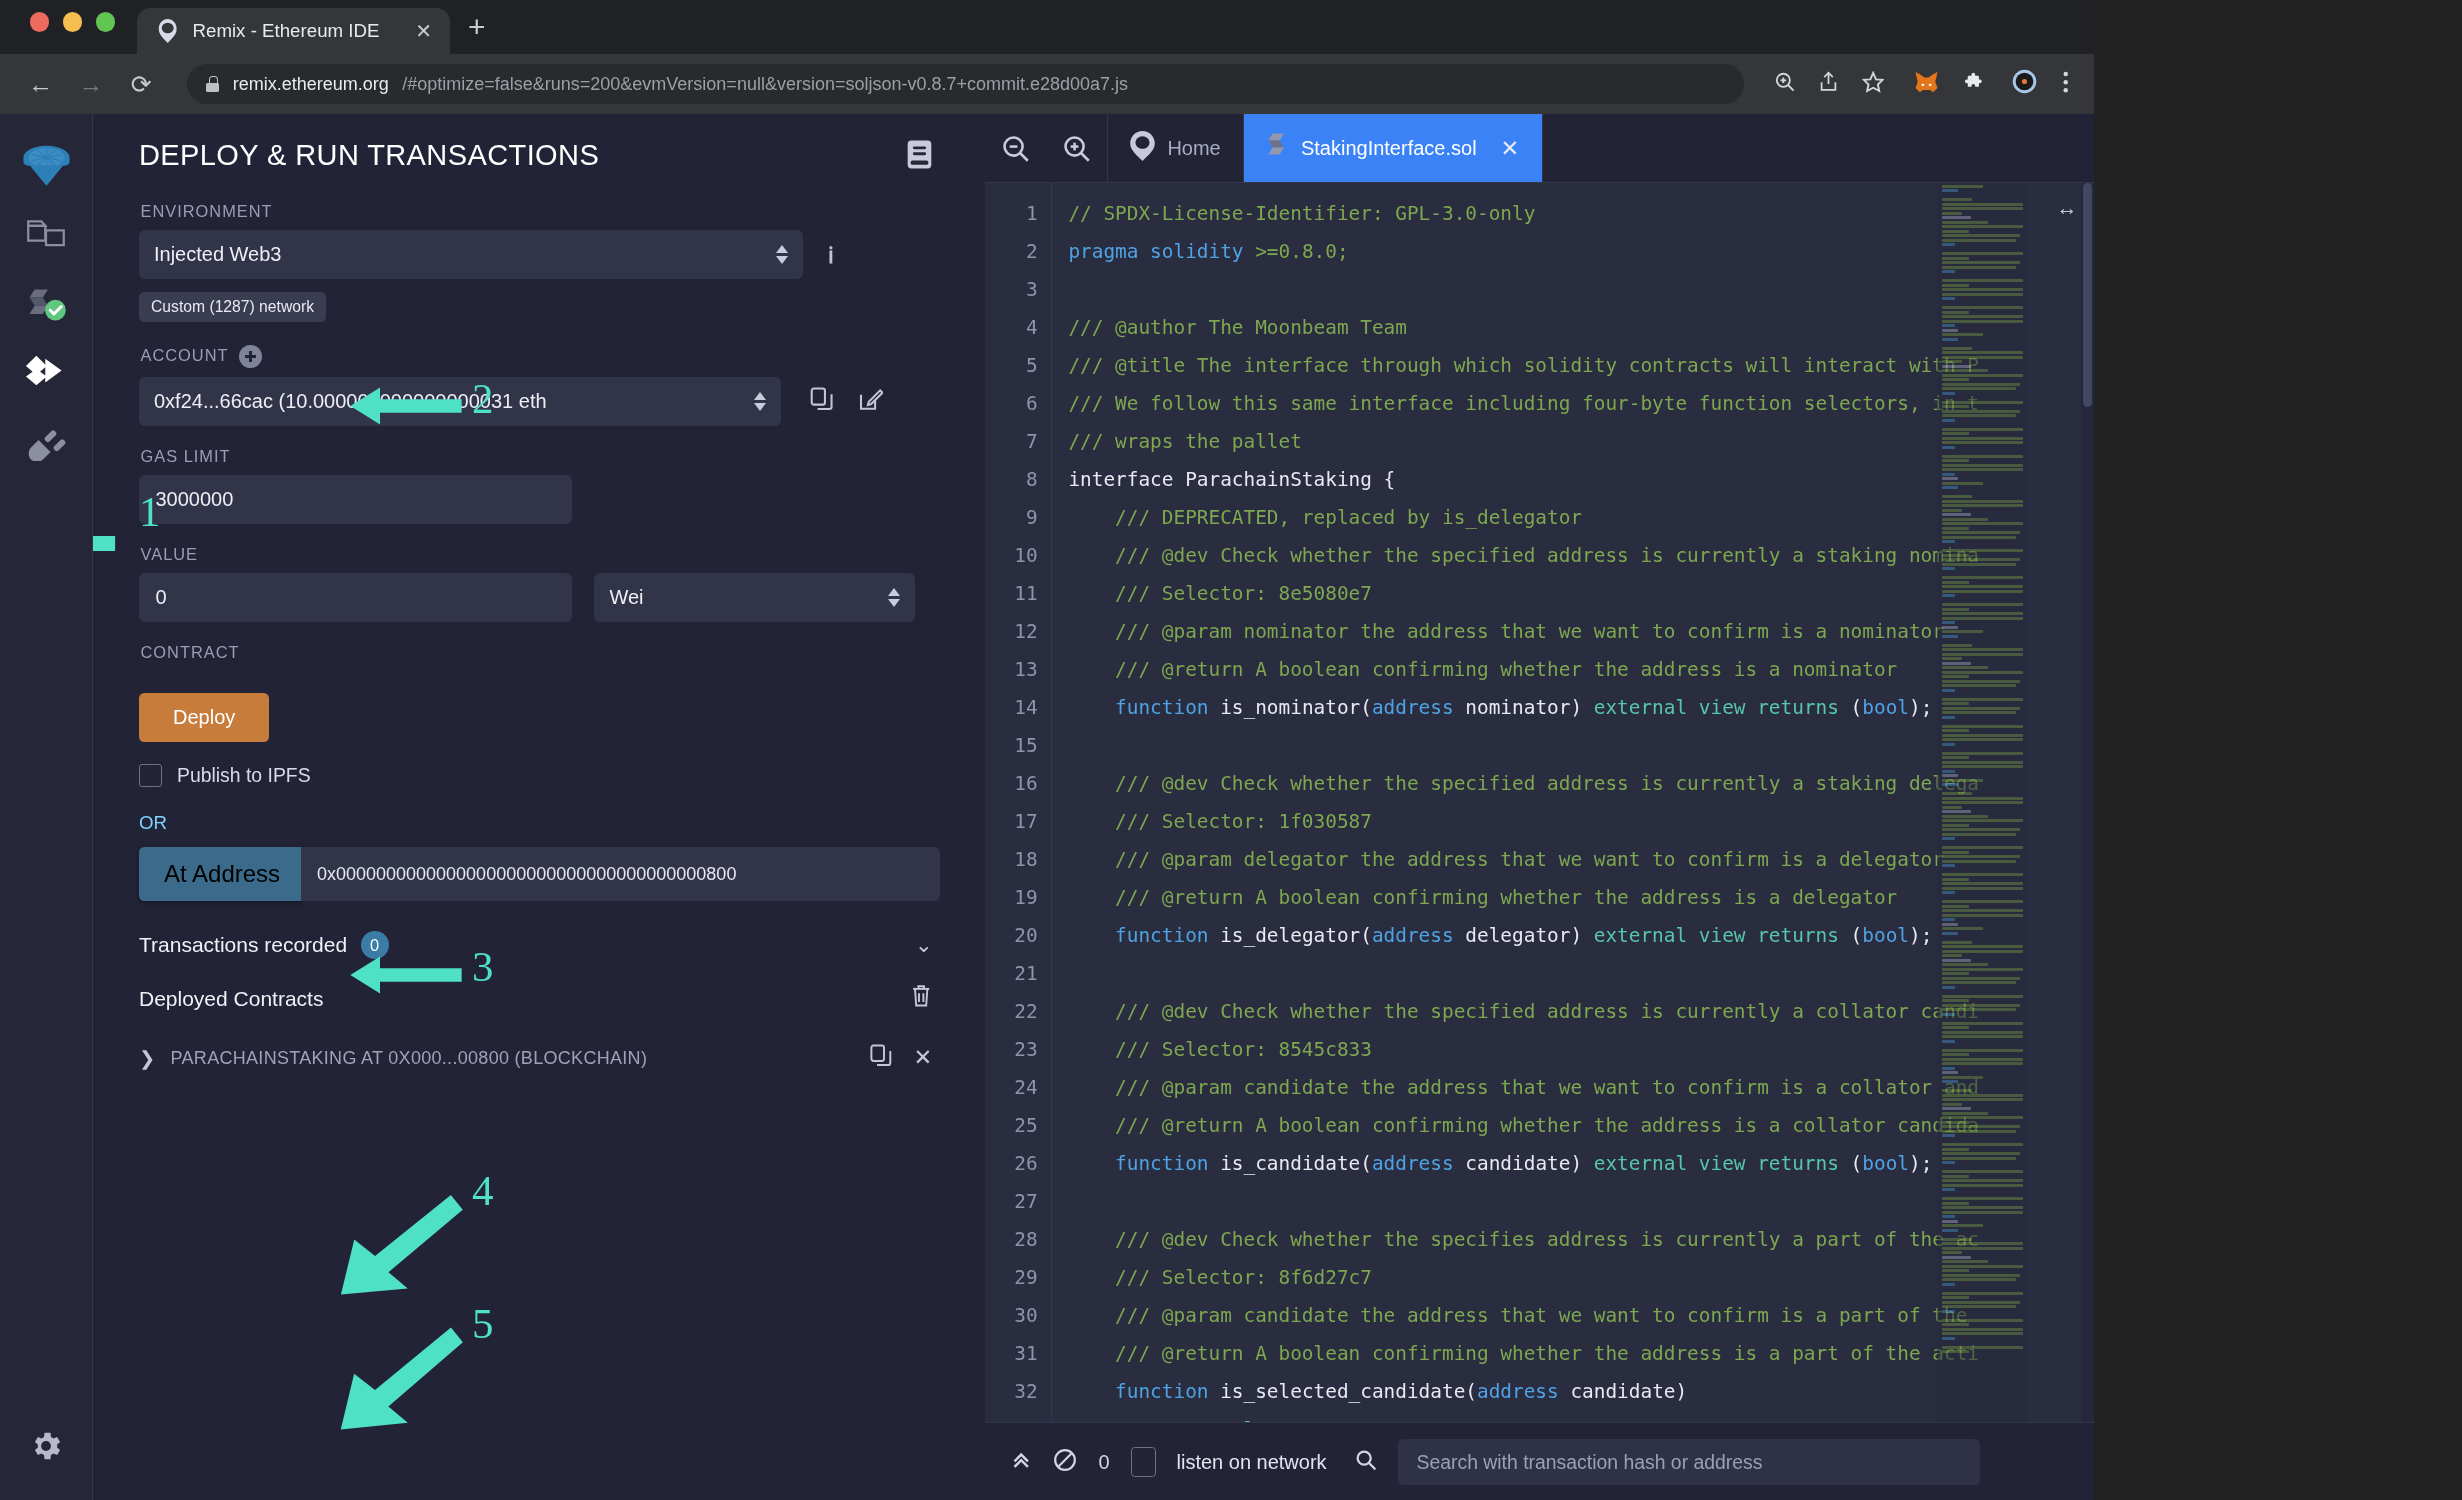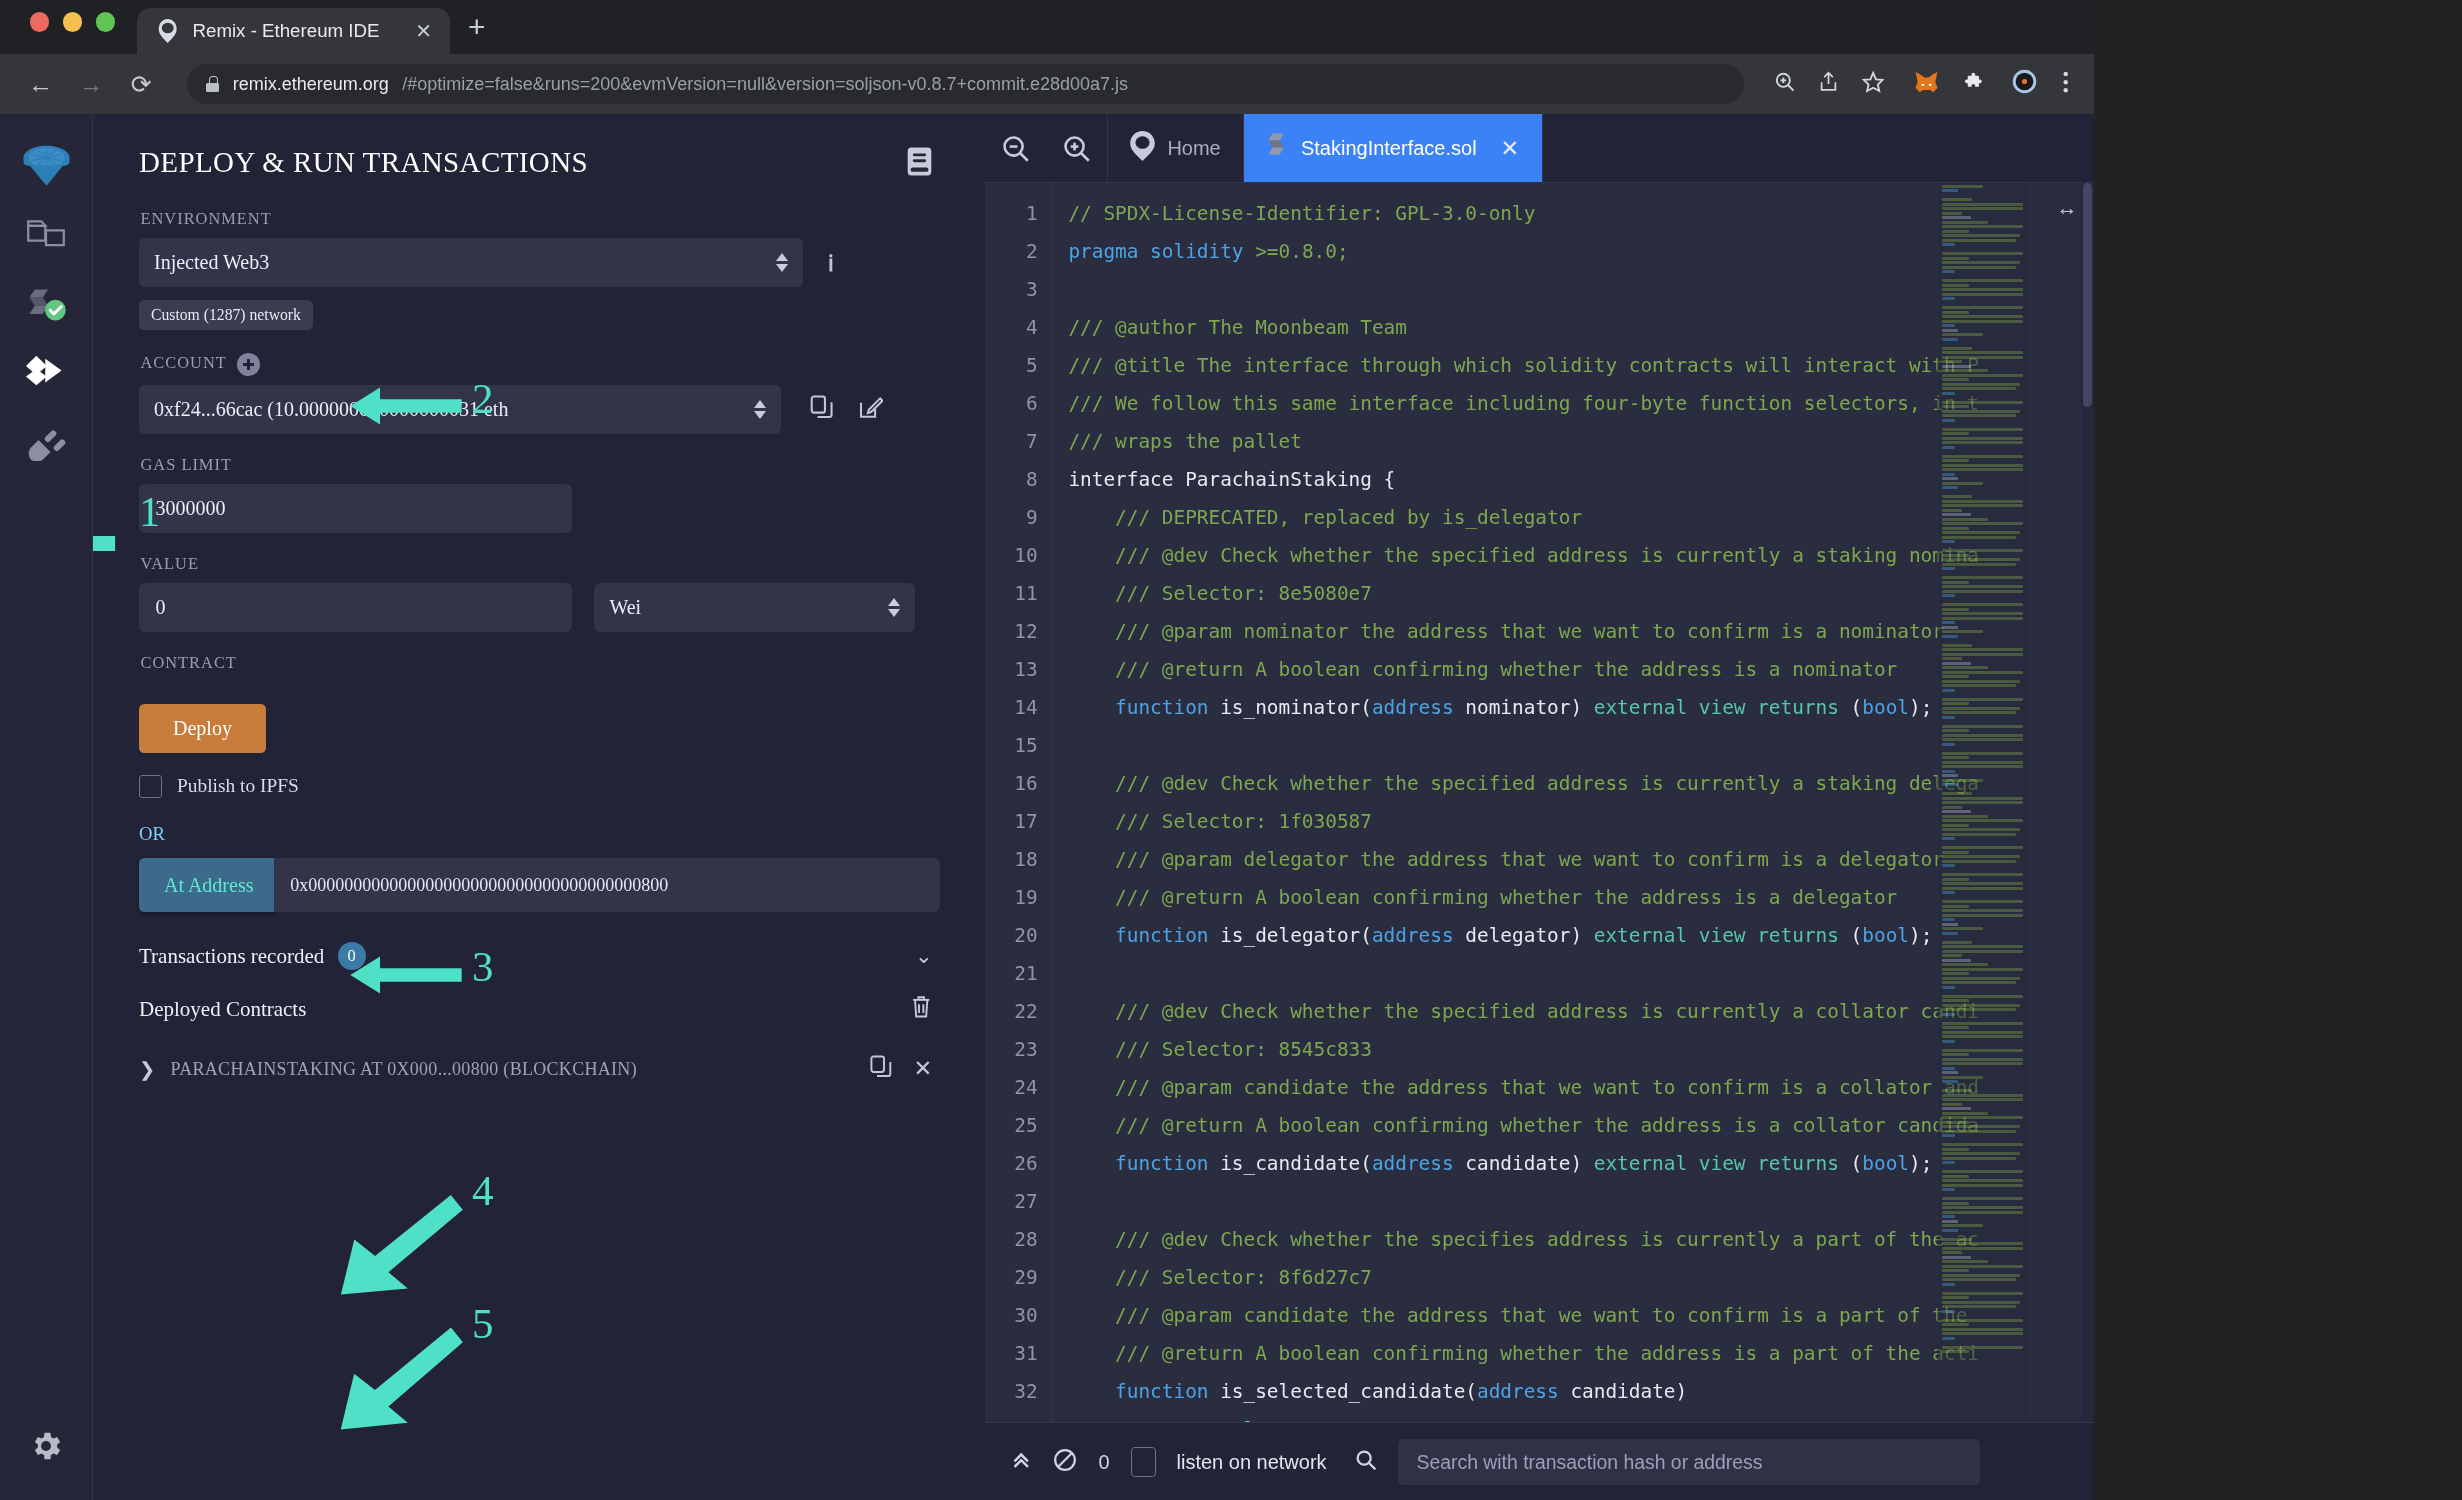--- a/index.html
+++ b/index.html
@@ -62,21 +62,21 @@
     padding-top: 18px; flex: none; position: relative;
   }
   .rail-icon { width: 93px; height: 69px; display: flex; align-items: center; justify-content: center; position: relative; }
   .rail-spacer { flex: 1; }
 
   
   .panel {
     width: 892px; background: #222336; padding: 0 0 0 0;
     flex: none; position: relative; overflow: hidden;
   }
-  .panel-inner { padding: 32px 45px 0 46px; font-family: Liberation Serif, serif; }
+  .panel-inner { padding: 25px 45px 0 46px; }
   .panel-head { display: flex; align-items: flex-start; justify-content: space-between; padding-right: 7.5px; }
   .panel-title { color: #FFFFFF; font-size: 29px; letter-spacing: 0.4px; font-weight: 400; }
   .book-ic { width: 27px; height: 31px; }
 
   .flabel { color: #9A9DB5; font-size: 16.4px; letter-spacing: 1px; margin: 0 0 9px 1.5px; }
   .frow { display: flex; align-items: center; gap: 16px; }
   .fselect {
     background: #32344A; border-radius: 6px; height: 49px;
     display: flex; align-items: center; padding: 0 15px;
     color: #EDEFF5; font-size: 20px; position: relative;
@@ -108,21 +108,21 @@
     background: #C77C3C; color: #FFFFFF; border: none; border-radius: 5.2px;
     font-size: 20px; padding: 12.7px 34px; font-family: inherit; cursor: pointer;
   }
   .chk { width: 23px; height: 23px; border: 1.5px solid #6E7288; border-radius: 3px; background: transparent; display:inline-block; }
   .chk-row { display: flex; align-items: center; gap: 15px; margin-top: 22.4px; color: #D9DCE8; font-size: 19.4px; }
 
   .or-line { text-align: left; color: #7dd3fc; font-size: 18.7px; margin: 25px 0 13.4px 0; }
 
   .at-row { display: flex; height: 54px; border-radius: 6px; overflow: visible; }
   .at-btn {
-    background: #3C6A8A; color: #5eead4; font-size: 20px;
+    background: #3C6A8A; color: #000000; font-size: 24px;
     display: flex; align-items: center; padding: 0 25px; border-radius: 5.2px;
     box-shadow: 0 1.5px 4.5px rgba(0,0,0,.35);
   }
   .at-input {
     flex: 1; background: #32344A; border-radius: 0 6px 6px 0;
     display: flex; align-items: center; padding: 0 16.4px;
     color: #E6E9F3; font-size: 18px; margin-left: -4.5px;
   }
 
   .txrow { display: flex; align-items: center; gap: 13.4px; margin-top: 30px; padding-right: 7.5px; }

